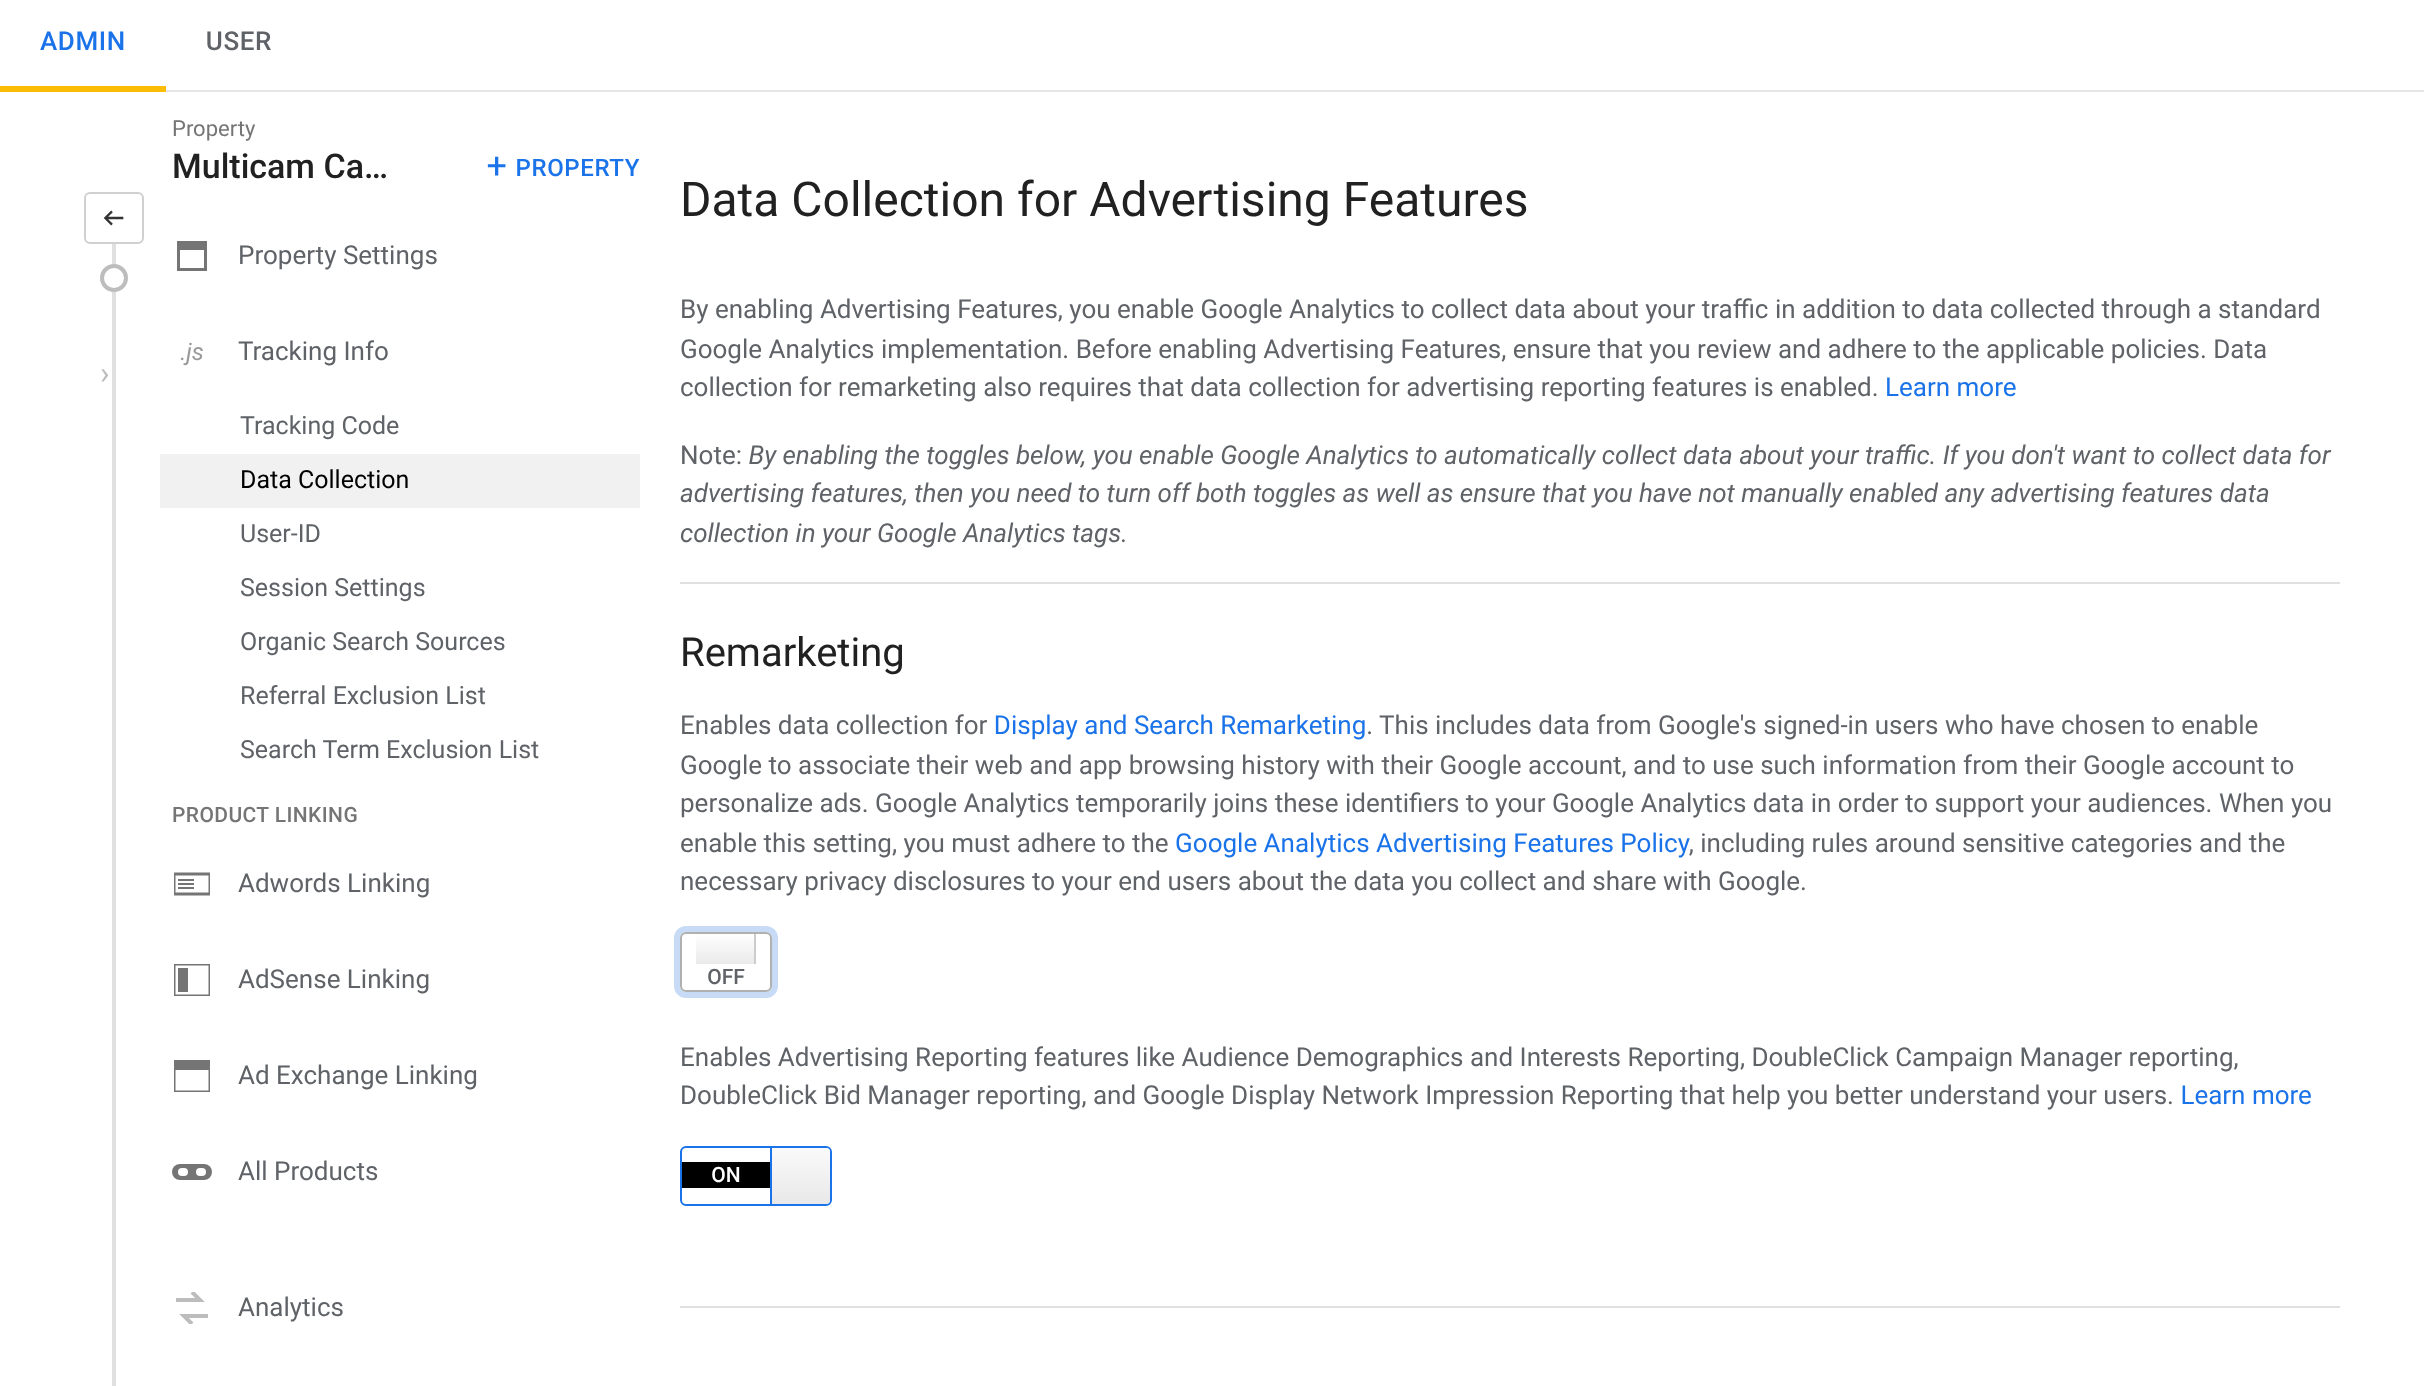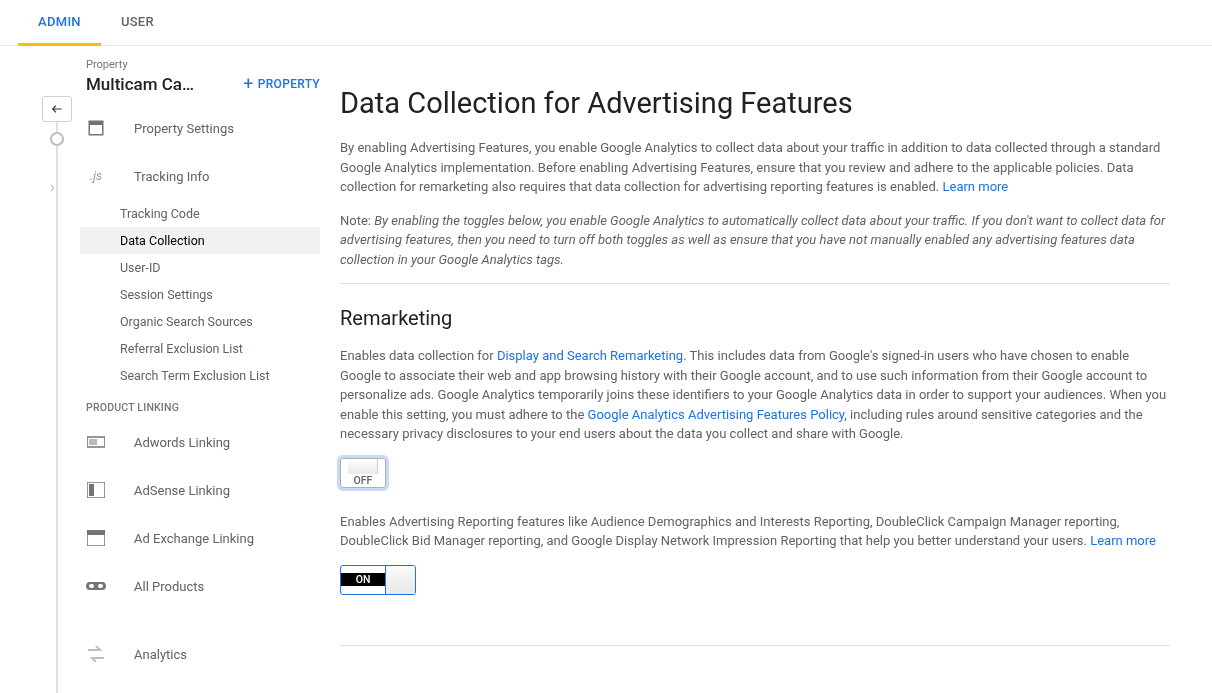--- a/index.html
+++ b/index.html
@@ -1,46 +1,46 @@
 <!DOCTYPE html>
 <html><head>
 <meta charset="utf-8">
 <style>
 * { box-sizing: border-box; margin: 0; padding: 0; }
 body { font-family: Roboto, Arial, sans-serif; font-size: 13px; color: #333; background: #fff; width: 1212px; }
 
-.tabs { display: flex; border-bottom: 1px solid #e6e6e6; padding-left: 18px; }
+.tabs { display: flex; border-bottom: 1px solid #e6e6e6; }
 .tab { padding: 14px 20px; font-size: 13px; font-weight: 500; color: #5f6368; cursor: pointer; letter-spacing: 0.3px; }
 .tab.active { color: #1a73e8; border-bottom: 3px solid #fbbc04; margin-bottom: -1px; }
 
 .layout { display: flex; }
 .left-rail { width: 80px; position: relative; padding-top: 50px; }
 .back-btn { position: absolute; top: 50px; left: 42px; width: 30px; height: 26px; border: 1px solid #d0d0d0; border-radius: 3px; display: flex; align-items: center; justify-content: center; cursor: pointer; background: #fff; }
 .back-btn svg { width: 16px; height: 14px; }
 .circle { position: absolute; top: 86px; left: 50px; width: 14px; height: 14px; border: 2px solid #bdbdbd; border-radius: 50%; background: #fff; }
 .vline { position: absolute; top: 75px; left: 56px; width: 2px; height: 600px; background: #e0e0e0; z-index: -1; }
 .arrow-right { position: absolute; top: 131px; left: 50px; color: #bdbdbd; font-size: 16px; }
 
 .sidebar { width: 240px; padding-top: 12px; }
 .prop-label { font-size: 11px; color: #757575; padding-left: 6px; }
 .prop-row { display: flex; align-items: center; justify-content: space-between; padding: 2px 0 10px 6px; gap: 41px; }
 .prop-name { font-size: 17px; font-weight: 500; color: #212121; max-width: 120px; overflow: hidden; white-space: nowrap; text-overflow: ellipsis; }
 .add-prop { display: flex; align-items: center; color: #1a73e8; font-size: 12px; font-weight: 500; cursor: pointer; gap: 4px; letter-spacing: 0.3px; }
 .add-prop .plus { font-size: 18px; font-weight: 400; }
 
-.menu-item { display: flex; align-items: center; padding: 14px 0 14px 6px; cursor: pointer; color: #5f6368; gap: 28px; }
+.menu-item { display: flex; align-items: center; padding: 14px 0 14px 6px; cursor: pointer; color: #5f6368; gap: 13px; }
 .menu-item .mi-icon { width: 20px; height: 20px; display: flex; align-items: center; justify-content: center; color: #757575; }
 .menu-item .mi-label { font-size: 13px; }
 .menu-item.indent { padding: 6px 0 6px 40px; font-size: 12.5px; }
 .menu-item.indent.active { color: #000000; background: #f1f1f1; }
 
 .section-label { font-size: 10.5px; color: #757575; font-weight: 500; padding: 12px 0 4px 6px; letter-spacing: 0.2px; }
 
 .content { flex: 1; padding: 40px 20px 30px 20px; max-width: 870px; }
-.h1 { font-size: 29px; font-weight: 400; color: #212121; margin-bottom: 18px; }
+.h1 { font-size: 24px; font-weight: 400; color: #212121; margin-bottom: 32px; }
 .p { font-size: 13px; color: #5f6368; line-height: 1.5; margin-bottom: 14px; }
 .p .link { color: #1a73e8; cursor: pointer; }
 .p .italic { font-style: italic; }
 .hr { border: none; border-top: 1px solid #e0e0e0; margin: 10px 0 22px 0; }
 .h2 { font-size: 20px; font-weight: 400; color: #212121; margin-bottom: 16px; }
 
 .toggle { display: inline-flex; align-items: center; border-radius: 3px; overflow: hidden; cursor: pointer; height: 30px; border: 1px solid #ccc; }
 .toggle .knob { width: 30px; height: 100%; background: linear-gradient(#fefefe, #eaeaea); border-right: 1px solid #ccc; }
 .toggle .lab { width: 44px; text-align: center; font-size: 10.5px; font-weight: 500; color: #5f6368; }
 .toggle.off { border: 1px solid #b0b0b0; box-shadow: 0 0 0 3px #c7dbf7; flex-direction: column; }

